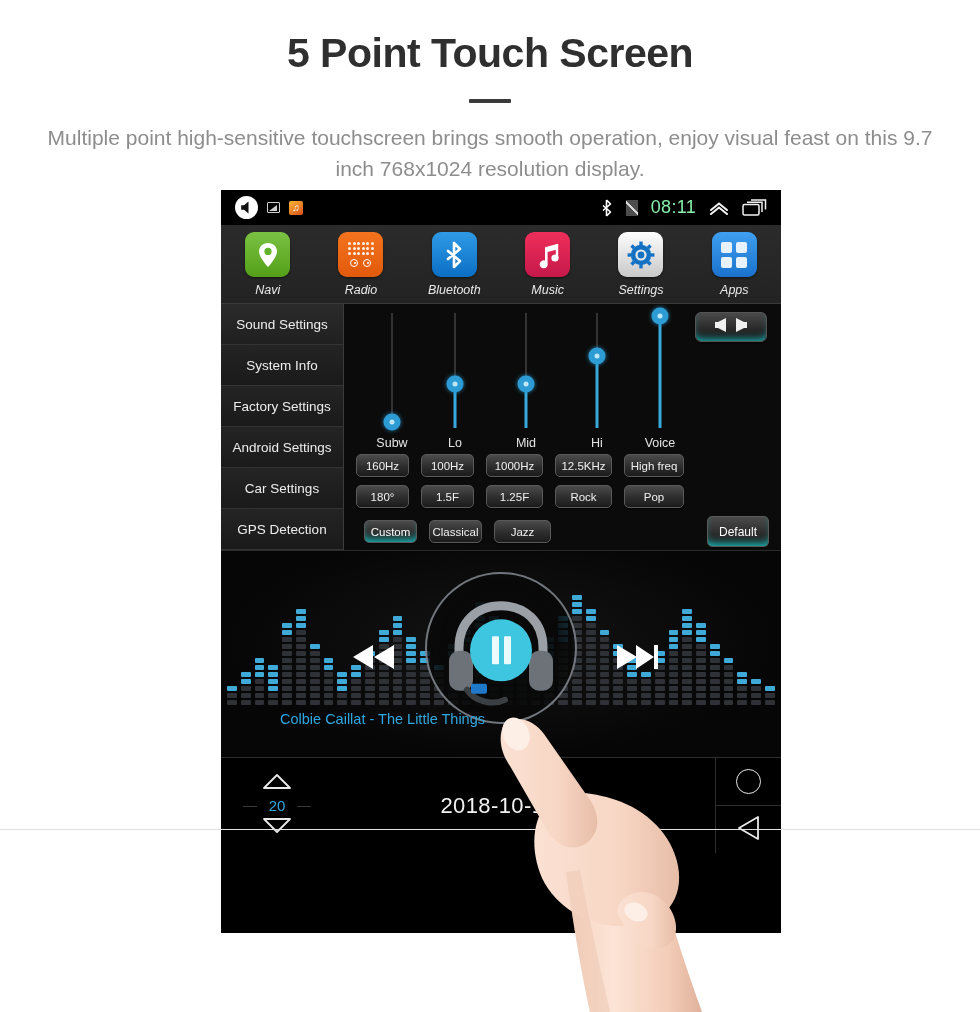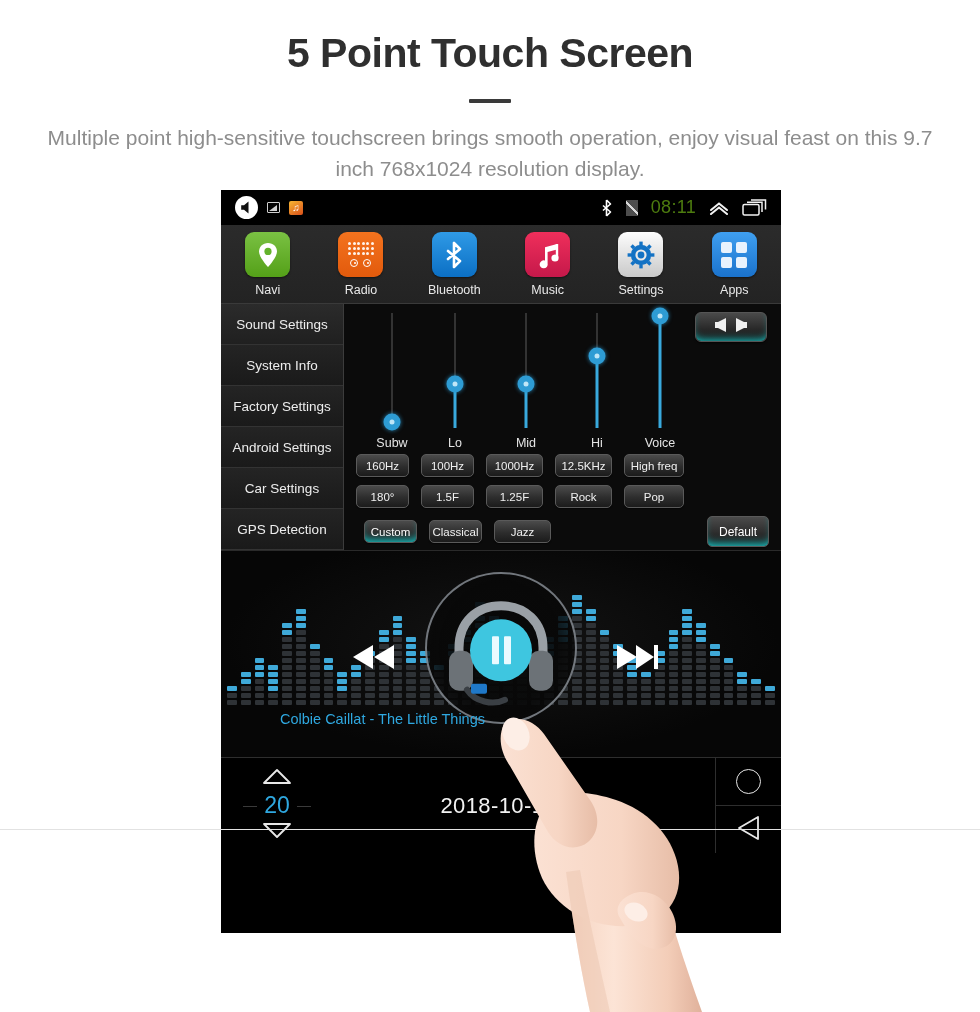--- a/index.html
+++ b/index.html
@@ -60,32 +60,32 @@
     font-size: 10px; color:#fff; line-height:1;
   }
   .ic-bt { width: 13px; height: 18px; }
   .ic-sim {
     width: 12px; height: 16px; background: #4d4d4d; position: relative;
   }
   .ic-sim:after{
     content:""; position:absolute; inset:0;
     background: linear-gradient(45deg, transparent 45%, #d8d8d8 45%, #d8d8d8 55%, transparent 55%);
   }
-  .sb-clock { color: #4d7c0f; font-size: 18px; font-weight: 500; letter-spacing:0.3px; }
+  .sb-clock { color: #86efac; font-size: 18px; font-weight: 500; letter-spacing:0.3px; }
   .ic-chev { width: 20px; height: 14px; }
   .ic-recents { width: 25px; height: 17px; }
 
   
   .appbar {
     background: linear-gradient(180deg,#2b2b2b,#232323);
     padding: 7px 0 0 0;
     border-bottom: 1px solid #3a3a3a;
   }
   .apps { display: flex; }
-  .app { flex: 1; text-align: center; }
+  .app { flex: 1; text-align: center; font-style: italic; }
   .app-icon {
     width: 45px; height: 45px; margin: 0 auto 6px auto;
     border-radius: 9px; display:flex; align-items:center; justify-content:center;
     box-shadow: 0 1px 2px rgba(0,0,0,.5);
   }
   .app-label { font-size: 12.5px; color: #e9e9e9; padding-bottom: 6px; }
   .ic-navi { background: linear-gradient(180deg,#7ac143,#54a018); }
   .ic-radio { background: linear-gradient(180deg,#f4731e,#e25a0c); position: relative; }
   .ic-bluetooth { background: linear-gradient(180deg,#2f9ae6,#0b6fc4); }
   .ic-musicapp { background: linear-gradient(180deg,#ef2f5b,#c5184a); }
@@ -207,21 +207,21 @@
     color: #2fa8e0; font-size: 14.5px; font-weight: 500; white-space: nowrap;
   }
 
   
   .bottombar {
     position: relative; height: 96px; background: #000;
     border-top: 1px solid #2e2e2e; display: flex; align-items: center;
   }
   .vol-ctl { width: 112px; text-align: center; position: relative; }
   .vol-ctl .tri-up, .vol-ctl .tri-dn { margin: 0 auto; }
-  .vol-val { color: #2fa8e0; font-size: 23px; font-weight: 500; margin: 3px 0; }
+  .vol-val { color: #2fa8e0; font-size: 15px; font-weight: 500; margin: 3px 0; }
   .vol-ctl:before, .vol-ctl:after {
     content:""; position:absolute; top:50%; width: 14px; height:1px; background:#3a3a3a;
   }
   .vol-ctl:before { left: 22px; }
   .vol-ctl:after { right: 22px; }
   .datetime {
     flex: 1; text-align: center; color: #f2f2f2; font-size: 22px; letter-spacing: .4px;
   }
   .navcol {
     width: 66px; border-left: 1px solid #2e2e2e; height: 100%;

